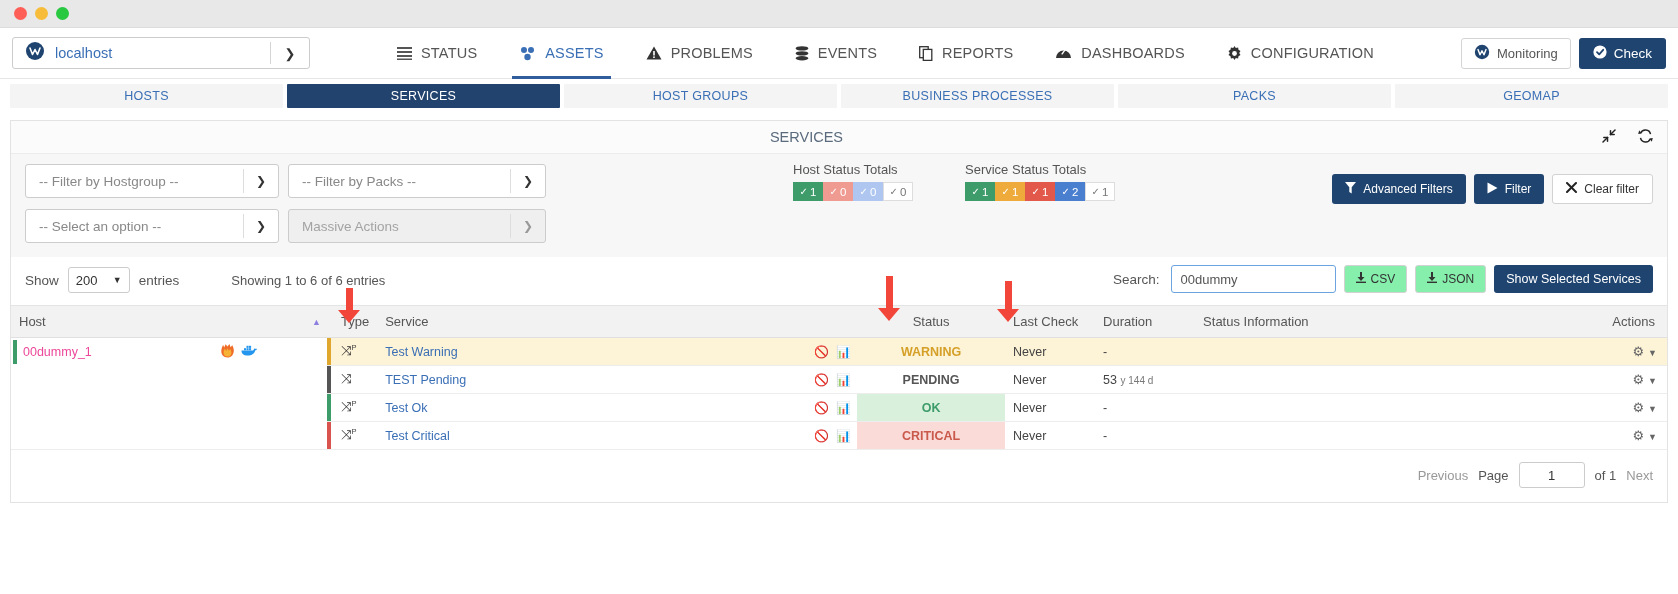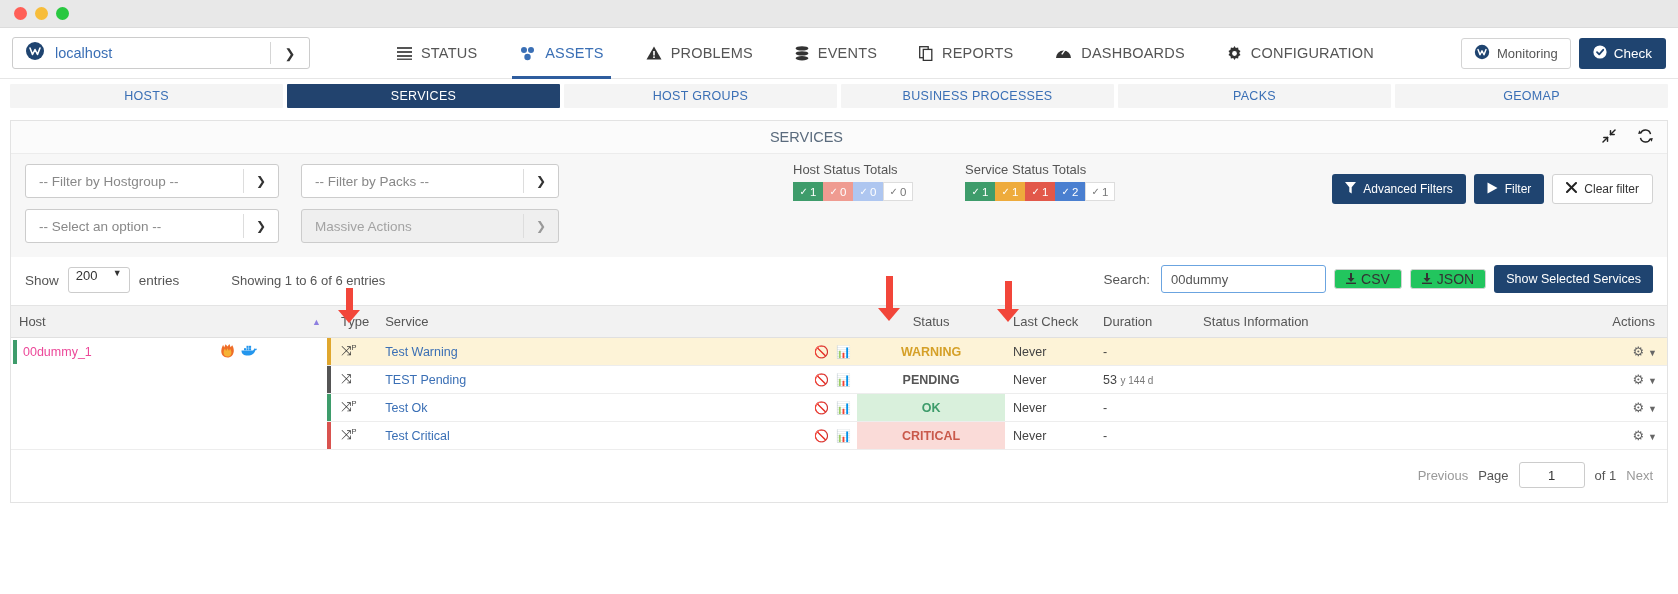--- a/index.html
+++ b/index.html
@@ -75,21 +75,21 @@
   .panel-head {
     height: 33px; background: #fbfbfb; border-bottom: 1px solid #ececec;
     display: flex; align-items: center; position: relative;
   }
   .panel-title { flex: 1; text-align: center; font-size: 14.5px; color: #5a6b7d; }
   .panel-tools { display: flex; gap: 22px; padding-right: 14px; color: #333; }
   .panel-tools span { cursor: pointer; font-size: 14px; line-height: 1; }
 
   
   .filterbar { background: #f7f7f7; padding: 10px 14px 14px 14px; position: relative; }
-  .filterrow { display: flex; align-items: center; gap: 13px; }
+  .filterrow { display: flex; align-items: center; }
   .selbox {
     width: 254px; height: 34px; border: 1px solid #ccc; background: #fff; border-radius: 3px;
     display: flex; align-items: center; margin-right: 9px;
   }
   .selbox .lbl { flex: 1; padding-left: 13px; font-size: 13.5px; color: #888; }
   .selbox .divider { width: 1px; height: 24px; background: #ddd; }
   .selbox .cv { width: 34px; text-align: center; font-size: 12px; color: #333; }
   .selbox.disabled { background: #efefef; }
   .selbox.disabled .lbl { color: #a3a3a3; }
   .selbox.disabled .cv { color: #999; }
@@ -117,35 +117,35 @@
     padding: 0 13px; font-size: 12px; cursor: pointer;
   }
   .abtn.primary { background: #1f4470; color: #fff; }
   .abtn.light { background: #fff; color: #333; border: 1px solid #d2d2d2; }
 
   
   .tctrl { display: flex; align-items: center; padding: 10px 14px 12px 14px; position: relative; background:#fff; }
   .tctrl .lbl { font-size: 13.5px; color: #555; }
   .lenbox {
     margin: 0 9px; width: 62px; height: 26px; border: 1px solid #ccc; border-radius: 3px;
-    background: #fff; display: flex; align-items: flex-start; justify-content: space-between;
+    background: #fff; display: flex; align-items: center; justify-content: space-between;
     padding: 0 7px; font-size: 13px; color: #333; cursor: pointer;
   }
   .showing { margin-left: 52px; font-size: 13px; color: #555; }
 
   .rightctrl { position: absolute; right: 14px; top: 8px; display: flex; align-items: center; gap: 8px; }
   .searchlbl { font-size: 13.5px; color: #555; margin-right: 3px; }
   .searchbox {
     width: 165px; height: 28px; border: 1px solid #6ba4e0; border-radius: 3px;
     background: #fff; font-size: 13px; color: #555; padding: 0 9px;
     font-family: "Liberation Sans", sans-serif;
   }
   .csvbtn {
-    height: 20px; border: 1px solid #d2d2d2; background: #22c55e; border-radius: 3px;
-    display: flex; align-items: center; gap: 5px; padding: 0 11px; font-size: 14px; color: #333;
+    height: 28px; border: 1px solid #d2d2d2; background: #86efac; border-radius: 3px;
+    display: flex; align-items: center; gap: 5px; padding: 0 11px; font-size: 12px; color: #333;
     cursor: pointer;
   }
   .showsel {
     height: 28px; background: #1f4470; color: #fff; border-radius: 3px;
     display: flex; align-items: center; padding: 0 12px; font-size: 12.5px; cursor: pointer;
   }
 
   
   table.svc { width: 100%; border-collapse: collapse; }
   table.svc thead th {

